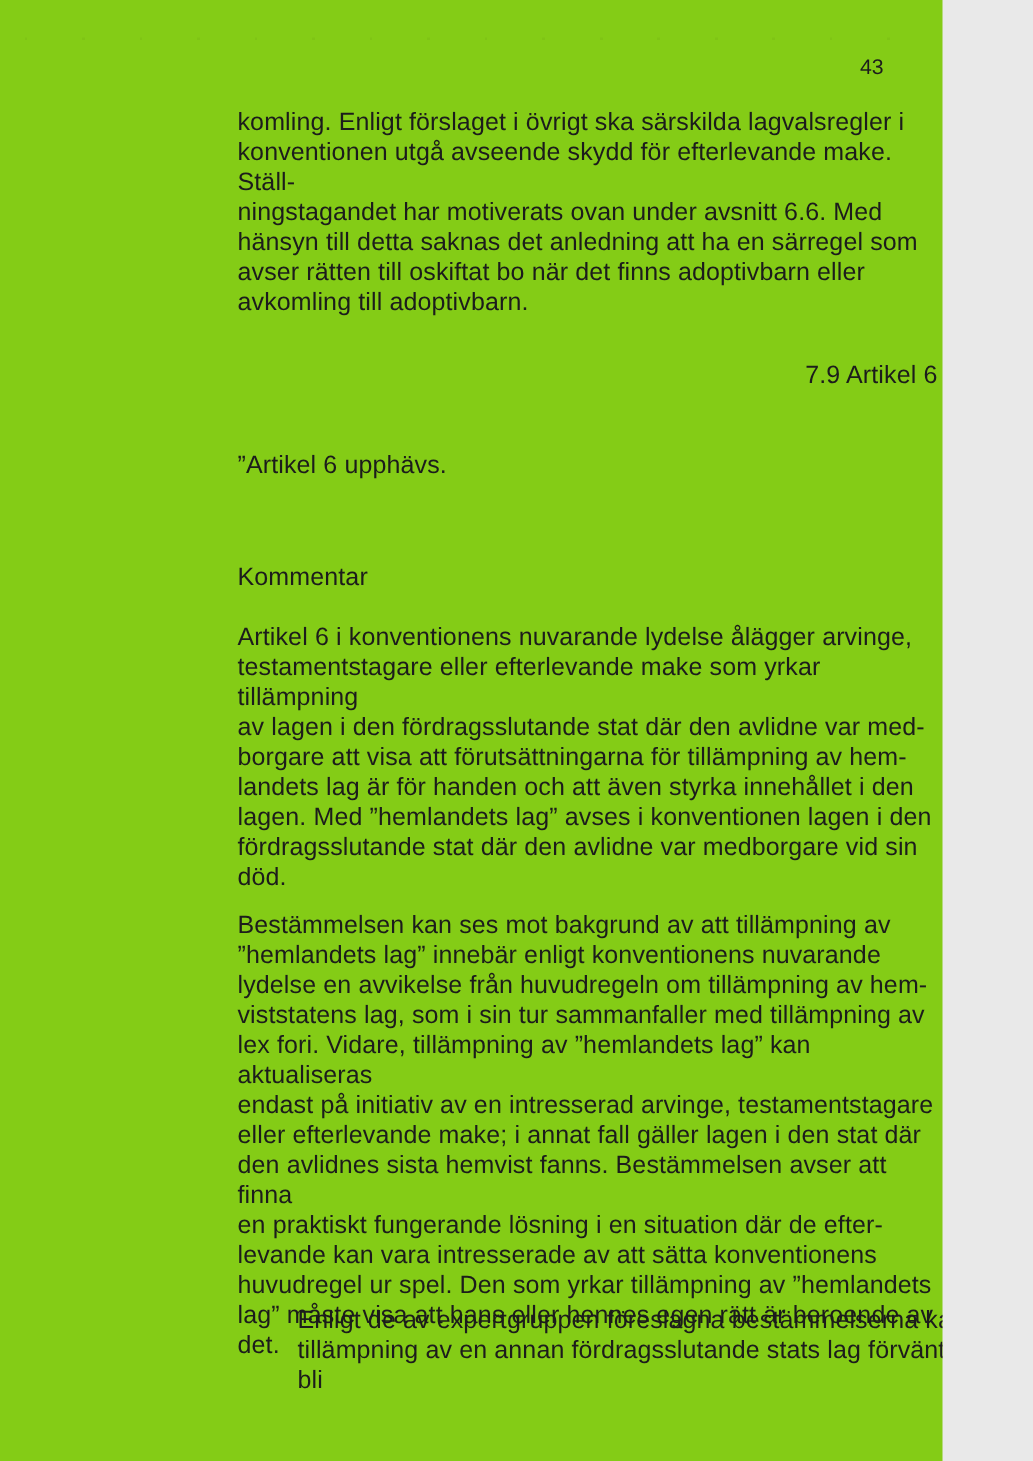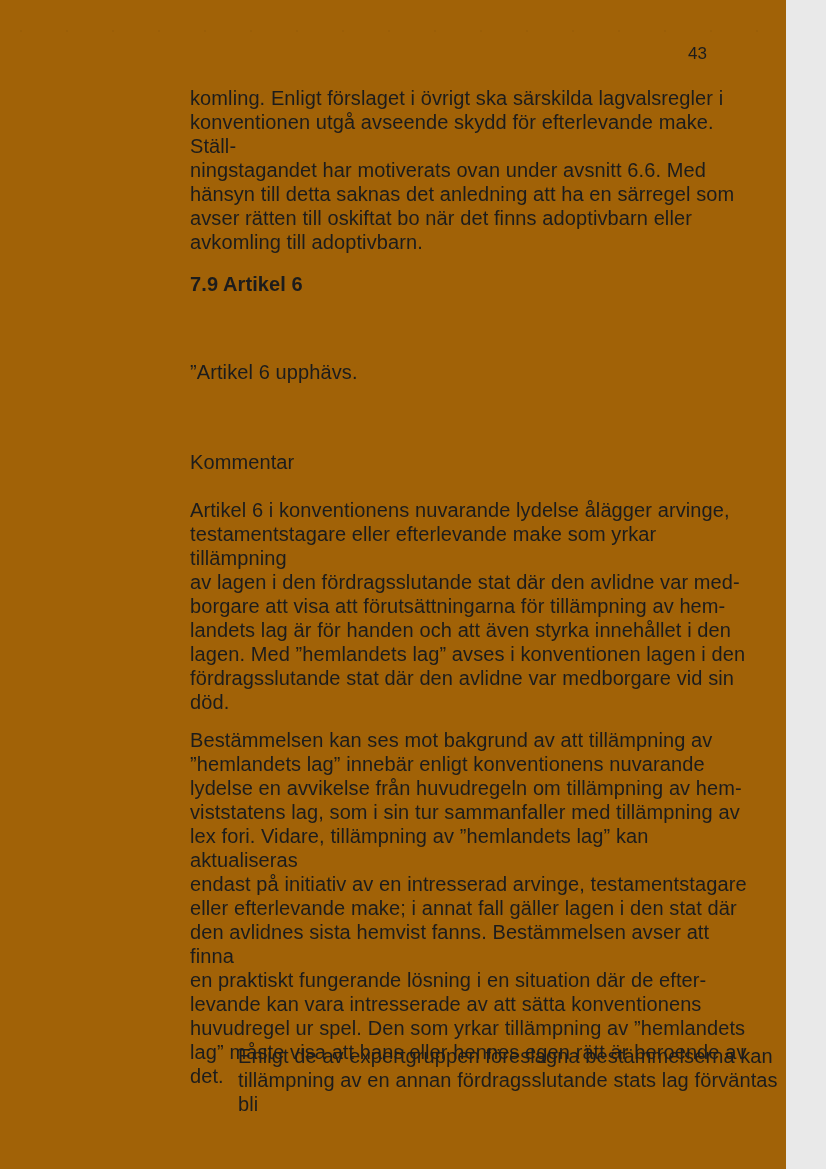--- a/index.html
+++ b/index.html
@@ -4,25 +4,24 @@
 <style>
   html, body {
     margin: 0;
     padding: 0;
     background: #e9e9e9;
   }
   .page {
     position: relative;
     width: 754px;
     height: 1169px;
-    background: #a16207;
+    background: #84cc16;
     font-family: "Liberation Sans", sans-serif;
     color: #1c1c1c;
     overflow: hidden;
-    padding-left: 32px;
   }
   
   .scan-noise {
     position: absolute;
     top: 30px;
     left: 20px;
     width: 780px;
     height: 2px;
     background: repeating-linear-gradient(
       to right,
@@ -41,21 +40,21 @@
   .block {
     position: absolute;
     left: 190px;
     width: 560px;
     font-size: 20px;
     line-height: 24px;
     white-space: pre-line;
     letter-spacing: 0.1px;
   }
   .para-1   { top: 86px; }
-  .head-1   { top: 272px; font-weight: bold; }
+  .head-1   { top: 288px; font-weight: normal; text-align: right; }
   .subhead  { top: 336px; }
   .quote    { top: 360px; }
   .head-2   { top: 450px; font-weight: normal; }
   .para-2   { top: 498px; }
   .para-3   { top: 728px; }
   .para-4   { top: 1044px; margin-left: 48px; }
 </style>
 </head>
 <body>
 

